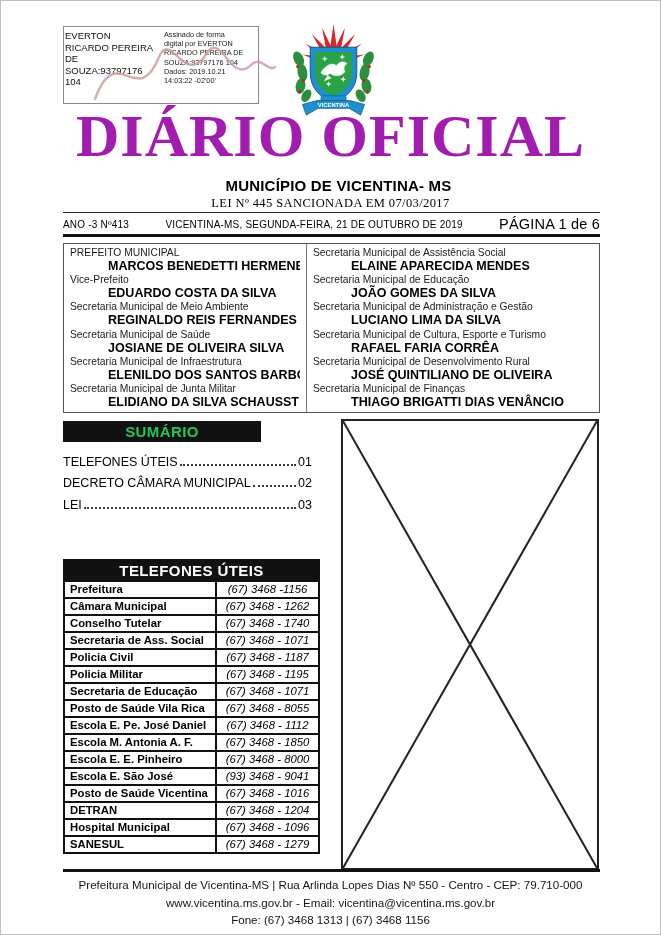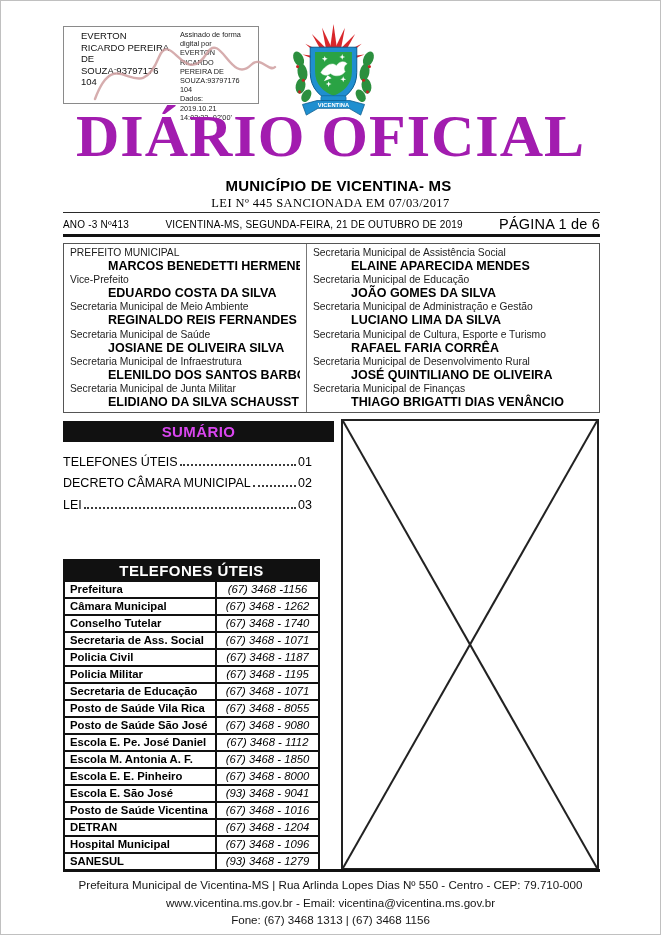--- a/index.html
+++ b/index.html
@@ -13,21 +13,21 @@
   html,body{margin:0;padding:0;background:#e9e9e9;}
   .page{
     position:relative;width:661px;height:935px;background:#ffffff;
     border:1px solid #c0c0c0;box-sizing:border-box;margin:0 auto;
     font-family:"Liberation Sans",sans-serif;color:#000;overflow:hidden;
   }
   
   .sigbox{
     position:absolute;left:62px;top:25px;width:196px;height:78px;
     border:1px solid var(--border_gray);box-sizing:border-box;
-    display:flex;gap:7px;padding:3px 17px;background:#fff;
+    display:flex;gap:7px;padding:3px 1px;background:#fff;
   }
   .sig-left{font-size:9.5px;line-height:11.6px;white-space:pre-line;width:92px;color:#111;}
   .sig-right{font-size:7.3px;line-height:9.2px;white-space:pre-line;flex:1;color:#222;}
   .sig-squiggle{position:absolute;left:88px;top:26px;pointer-events:none;}
   
   .crest{position:absolute;left:284px;top:20px;width:97px;height:99px;}
   
   .main-title{
     position:absolute;left:0;top:103px;width:100%;text-align:center;
     font-family:"Liberation Serif",serif;font-weight:bold;font-size:60px;
@@ -52,22 +52,22 @@
     border:1px solid #555;box-sizing:border-box;display:flex;
   }
   .off-col{padding:3px 6px 0 6px;box-sizing:border-box;}
   .off-col.left{width:243px;border-right:1px solid #777;}
   .off-col.right{flex:1;}
   .official{height:27.2px;overflow:hidden;}
   .official-role{font-size:10.3px;line-height:12px;color:#1c1c1c;}
   .official-name{font-size:12.5px;line-height:14px;font-weight:bold;padding-left:38px;white-space:nowrap;}
   
   .sum-bar{
-    position:absolute;left:62px;top:420px;width:271px;height:21px;
-    background:var(--bar_black);color:#d946ef;font-weight:bold;font-size:15px;
+    position:absolute;left:62px;top:420px;width:198px;height:21px;
+    background:var(--bar_black);color:#22c55e;font-weight:bold;font-size:15px;
     display:flex;align-items:center;justify-content:center;letter-spacing:.4px;
   }
   .toc{position:absolute;left:62px;top:446px;width:249px;}
   .toc-row{display:flex;align-items:flex-end;height:21.5px;font-size:12.5px;}
   .toc-dots{flex:1;border-bottom:2px dotted #3a3a3a;margin:0 2px 3px 2px;}
   .toc-page{font-size:12.5px;}
   
   .phones{position:absolute;left:62px;top:558px;width:257px;border:2px solid var(--bar_black);box-sizing:border-box;}
   .pt-header{height:19px;background:var(--bar_black);color:#fff;font-weight:bold;font-size:15px;
     display:flex;align-items:center;justify-content:center;letter-spacing:.4px;}
@@ -297,24 +297,20 @@
         <div class="pt-row">
           <div class="pt-name">Secretaria de Educação</div>
           <div class="pt-phone">(67) 3468 - 1071</div>
         </div>
 
         <div class="pt-row">
           <div class="pt-name">Posto de Saúde Vila Rica</div>
           <div class="pt-phone">(67) 3468 - 8055</div>
         </div>
 
-        <div class="pt-row">
-          <div class="pt-name">Posto de Saúde São José</div>
-          <div class="pt-phone">(67) 3468 - 9080</div>
-        </div>
 
         <div class="pt-row">
           <div class="pt-name">Escola E. Pe. José Daniel</div>
           <div class="pt-phone">(67) 3468 - 1112</div>
         </div>
 
         <div class="pt-row">
           <div class="pt-name">Escola M. Antonia A. F.</div>
           <div class="pt-phone">(67) 3468 - 1850</div>
         </div>
@@ -339,21 +335,21 @@
           <div class="pt-phone">(67) 3468 - 1204</div>
         </div>
 
         <div class="pt-row">
           <div class="pt-name">Hospital Municipal</div>
           <div class="pt-phone">(67) 3468 - 1096</div>
         </div>
 
         <div class="pt-row">
           <div class="pt-name">SANESUL</div>
-          <div class="pt-phone">(93) 3468 - 1279</div>
+          <div class="pt-phone">(67) 3468 - 1279</div>
         </div>
       </div>
   </div>
 
   <div class="xbox">
     <svg viewBox="0 0 100 100" preserveAspectRatio="none">
       <line x1="0" y1="0" x2="100" y2="100" stroke="#222" stroke-width="2" vector-effect="non-scaling-stroke"></line>
       <line x1="100" y1="0" x2="0" y2="100" stroke="#222" stroke-width="2" vector-effect="non-scaling-stroke"></line>
     </svg>
   </div>

